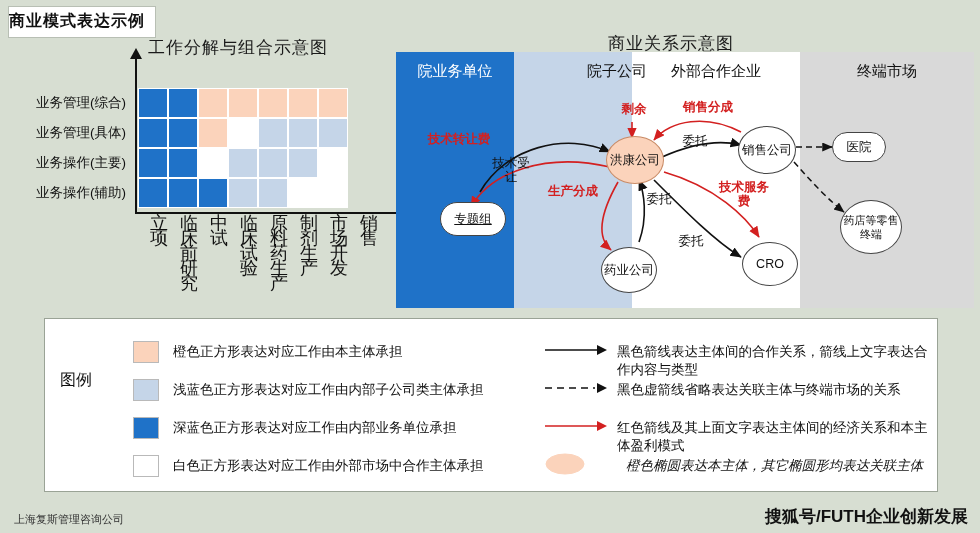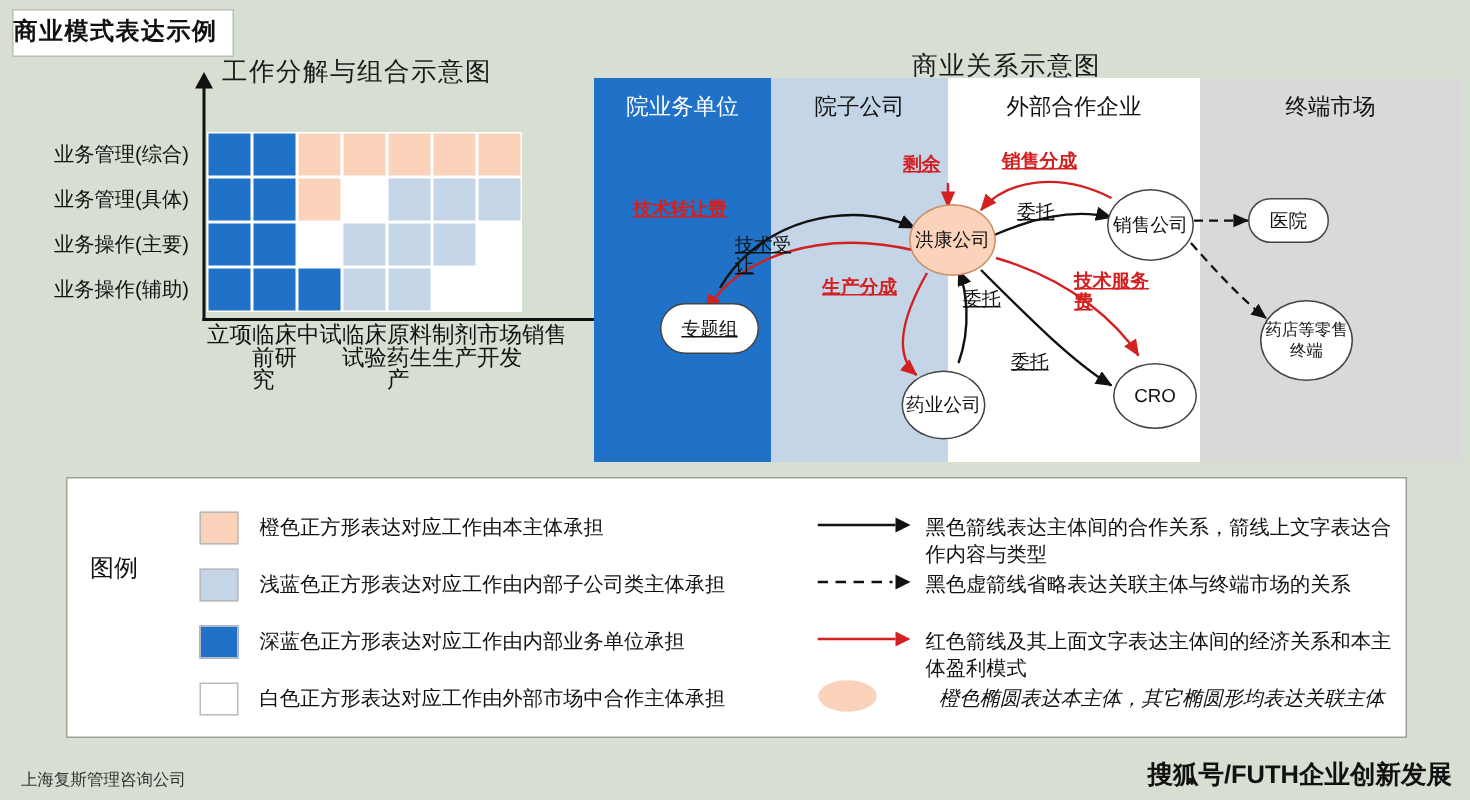--- a/index.html
+++ b/index.html
@@ -47,49 +47,49 @@
     height:30px;line-height:30px;text-align:right;
     font-size:13.5px;color:#111;padding-right:6px;box-sizing:border-box;
   }
   .grid{
     position:absolute;left:138px;top:88px;
     display:grid;grid-template-columns:repeat(7,30px);grid-template-rows:repeat(4,30px);
   }
   .cell{border:1px solid #ffffff;box-sizing:border-box;}
   .collabels{position:absolute;left:138px;top:216px;display:flex;}
   .collabel{
-    width:30px;font-size:15px;color:#111;line-height:15px;
-    text-align:left;word-break:break-all;
+    width:30px;font-size:18px;color:#111;line-height:15px;
+    text-align:right;word-break:break-all;
   }
 
   
   .rpanel{position:absolute;left:396px;top:52px;width:578px;height:256px;}
   .band{position:absolute;top:0;height:256px;}
   #band1{left:0;width:118px;background:#1f72c8;}
   #band2{left:118px;width:118px;background:#c5d5e8;}
   #band3{left:236px;width:168px;background:#ffffff;}
   #band4{left:404px;width:174px;background:#d9d9d9;}
   .band-title{
     position:absolute;top:10px;font-size:15px;color:#111;text-align:center;
   }
   #bt1{left:0;width:118px;color:#ffffff;}
-  #bt2{left:118px;width:118px;}
+  #bt2{left:118px;width:118px;padding-left:44px;}
   #bt3{left:236px;width:168px;}
   #bt4{left:404px;width:174px;}
 
   .node{
     position:absolute;border:1px solid #444;border-radius:50%;
     background:#ffffff;text-align:center;font-size:12.5px;color:#111;
     display:flex;align-items:center;justify-content:center;
     line-height:14px;box-sizing:border-box;
   }
   .node.peach{background:#fbd3bb;border-color:#c98b66;}
   .node.sq{border-radius:22px;}
 
-  .rlabel{position:absolute;font-size:12.5px;line-height:14px;text-align:left;text-decoration:underline;}
+  .rlabel{position:absolute;font-size:12.5px;line-height:14px;text-align:center;}
   .rlabel.red{color:#d32020;font-weight:bold;}
   .rlabel.blk{color:#111;}
 
   svg.over{position:absolute;left:0;top:0;width:578px;height:256px;overflow:visible;}
 
   
   .legend{
     position:absolute;left:44px;top:318px;width:892px;height:172px;
     background:#ffffff;border:1px solid #9aa396;
   }

